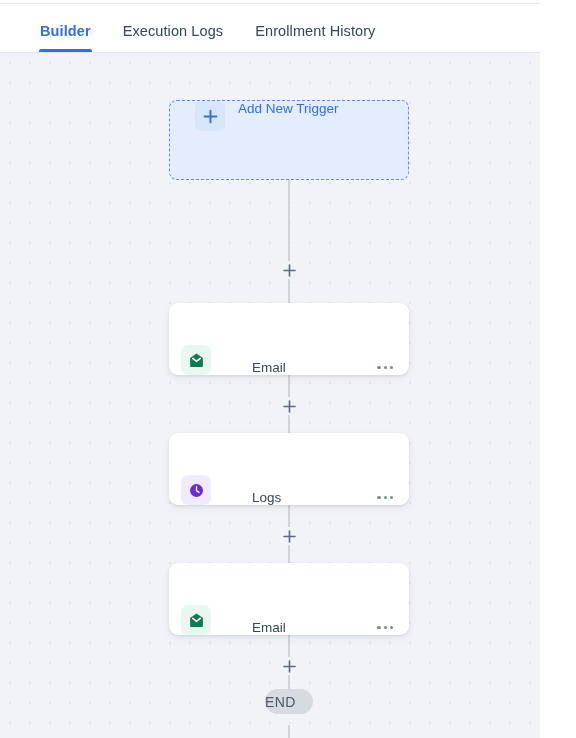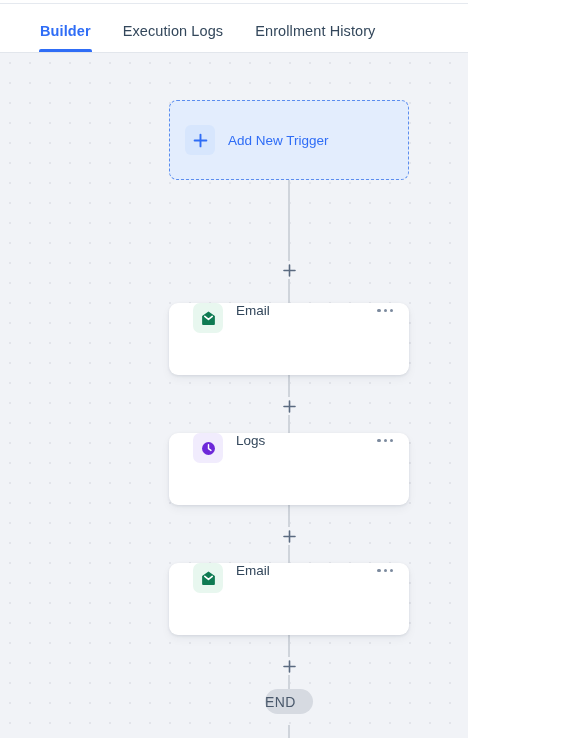--- a/index.html
+++ b/index.html
@@ -6,21 +6,21 @@
     margin: 0;
     padding: 0;
     width: 576px;
     height: 738px;
     overflow: hidden;
     font-family: "Liberation Sans", sans-serif;
     background: #ffffff;
   }
   #app {
     position: relative;
-    width: 468px;
+    width: 540px;
     height: 738px;
     box-sizing: border-box;
     display: flex;
     flex-direction: column;
     background: #ffffff;
   }
 
   
   .topgap {
     height: 4px;
@@ -98,22 +98,22 @@
     box-sizing: border-box;
   }
 
   
   .trigger-card {
     height: 80px;
     border: 1.5px dashed #5b8def;
     background: #e3edfd;
     border-radius: 8px;
     display: flex;
-    align-items: center;
-    padding-left: 15px;
+    align-items: flex-start;
+    padding-left: 25px;
     box-sizing: border-box;
     cursor: pointer;
   }
   .trigger-icon {
     width: 30px;
     height: 30px;
     border-radius: 6px;
     background: #d7e6fd;
     display: flex;
     align-items: center;
@@ -128,24 +128,25 @@
     font-weight: 400;
   }
 
   
   .step-card {
     height: 72px;
     background: #ffffff;
     border-radius: 9px;
     box-shadow: 0 1px 3px rgba(15,30,60,0.10), 0 4px 10px rgba(15,30,60,0.05);
     display: flex;
-    align-items: flex-start;
-    padding: 0 14px 0 24px;
-    box-sizing: border-box;
-    cursor: pointer;
+    align-items: flex-end;
+    padding: 0 14px 0 12px;
+    box-sizing: border-box;
+    cursor: pointer;
+    gap: 28px;
   }
   .step-icon {
     width: 30px;
     height: 30px;
     border-radius: 7px;
     display: flex;
     align-items: center;
     justify-content: center;
     flex: 0 0 auto;
   }

